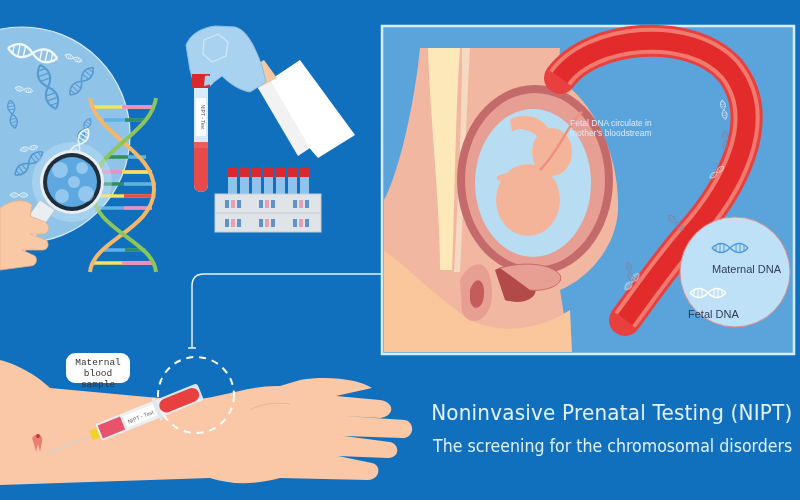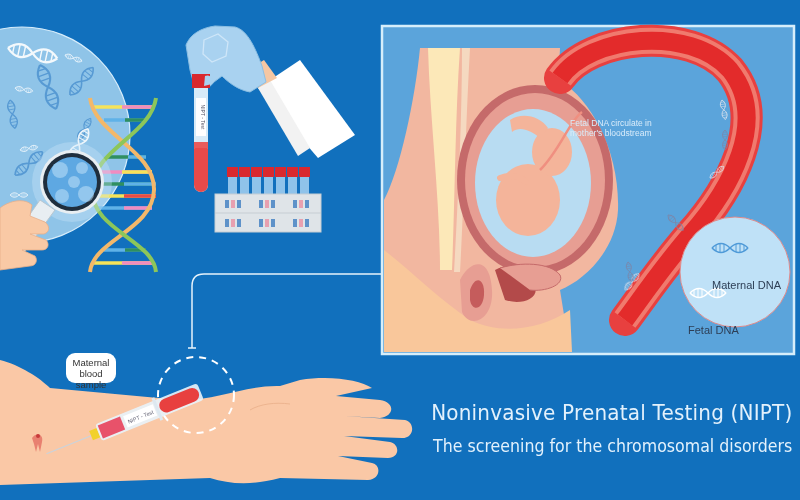--- a/index.html
+++ b/index.html
@@ -1,22 +1,22 @@
 <!DOCTYPE html>
 <html><head>
 <meta charset="utf-8">
 <style>
   html,body{margin:0;padding:0;}
   body{width:800px;height:500px;overflow:hidden;background:#1170bd;position:relative;font-family:"Liberation Sans","DejaVu Sans",sans-serif;}
   #scene{position:absolute;left:0;top:0;width:800px;height:500px;}
   .title{position:absolute;right:8px;top:400px;color:#e3f1fc;font-size:21.5px;font-weight:300;letter-spacing:0.2px;white-space:nowrap;font-family:"DejaVu Sans",sans-serif;font-weight:normal;transform:scaleX(0.93);transform-origin:right center;}
   .subtitle{position:absolute;right:8px;top:436px;color:#e3f1fc;font-size:17px;white-space:nowrap;font-family:"DejaVu Sans",sans-serif;transform:scaleX(0.93);transform-origin:right center;}
   .panel-caption{position:absolute;left:570px;top:118px;color:#d9ecfa;font-size:8.5px;line-height:10px;width:100px;font-family:"Liberation Sans",sans-serif;}
-  .legend-label{position:absolute;color:#2d3e55;font-size:11px;font-family:"Liberation Sans",sans-serif;white-space:nowrap;margin-top:16px;}
-  .callout{position:absolute;left:66px;top:353px;width:50px;height:30px;background:#fff;border-radius:9px;color:#333;font-size:9.5px;line-height:11px;text-align:center;padding-top:4px;box-sizing:border-box;font-family:Liberation Sans, sans-serif;}
+  .legend-label{position:absolute;color:#2d3e55;font-size:11px;font-family:"Liberation Sans",sans-serif;white-space:nowrap;}
+  .callout{position:absolute;left:66px;top:353px;width:64px;height:30px;background:#fff;border-radius:9px;color:#333;font-size:9.5px;line-height:11px;text-align:center;padding-top:4px;box-sizing:border-box;font-family:Liberation Mono, monospace;}
 </style>
 </head>
 <body>
 
 <svg id="scene" viewBox="0 0 800 500" xmlns="http://www.w3.org/2000/svg">
   <defs>
     <clipPath id="panelClip">
         <rect x="384" y="28" width="408" height="324"></rect>
       </clipPath>
     <clipPath id="lensClip">

